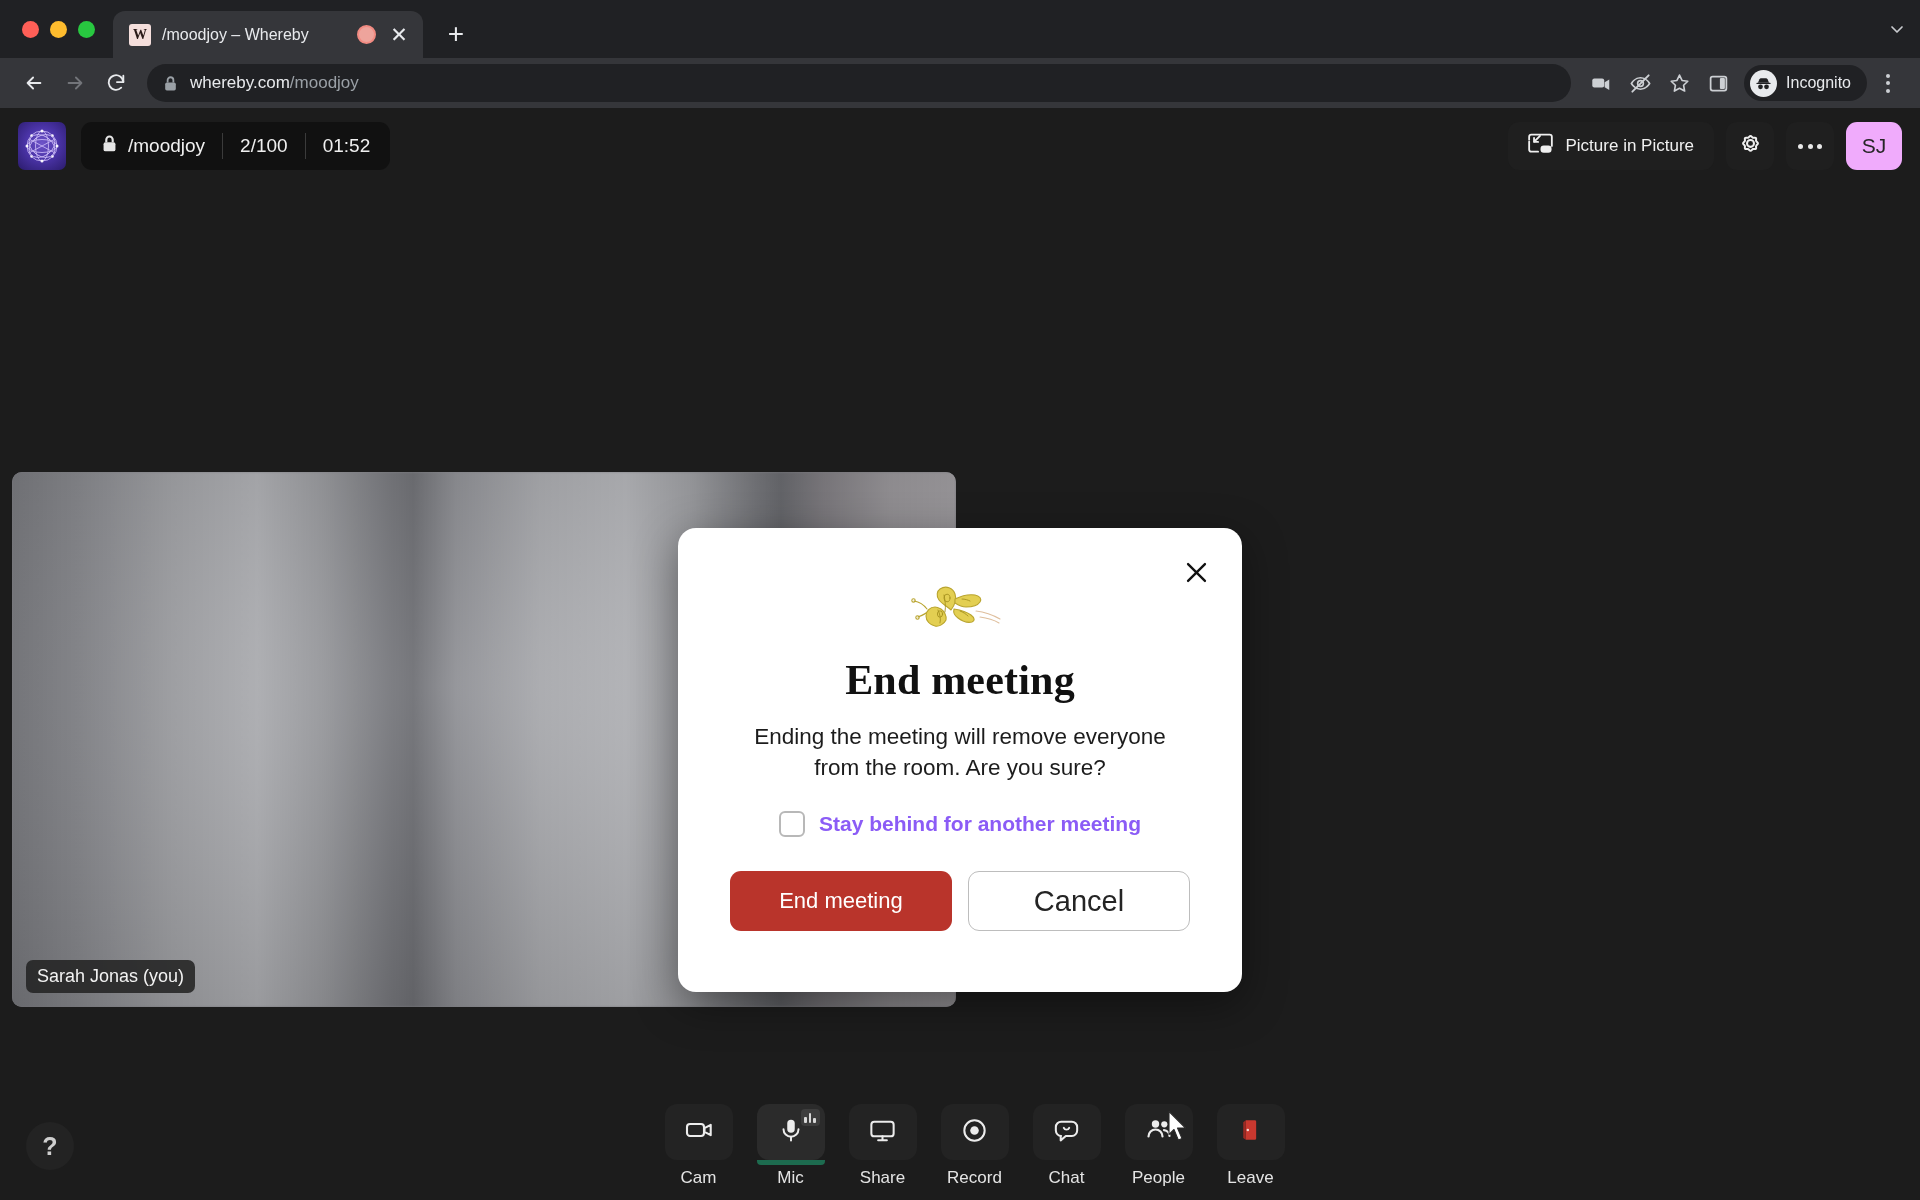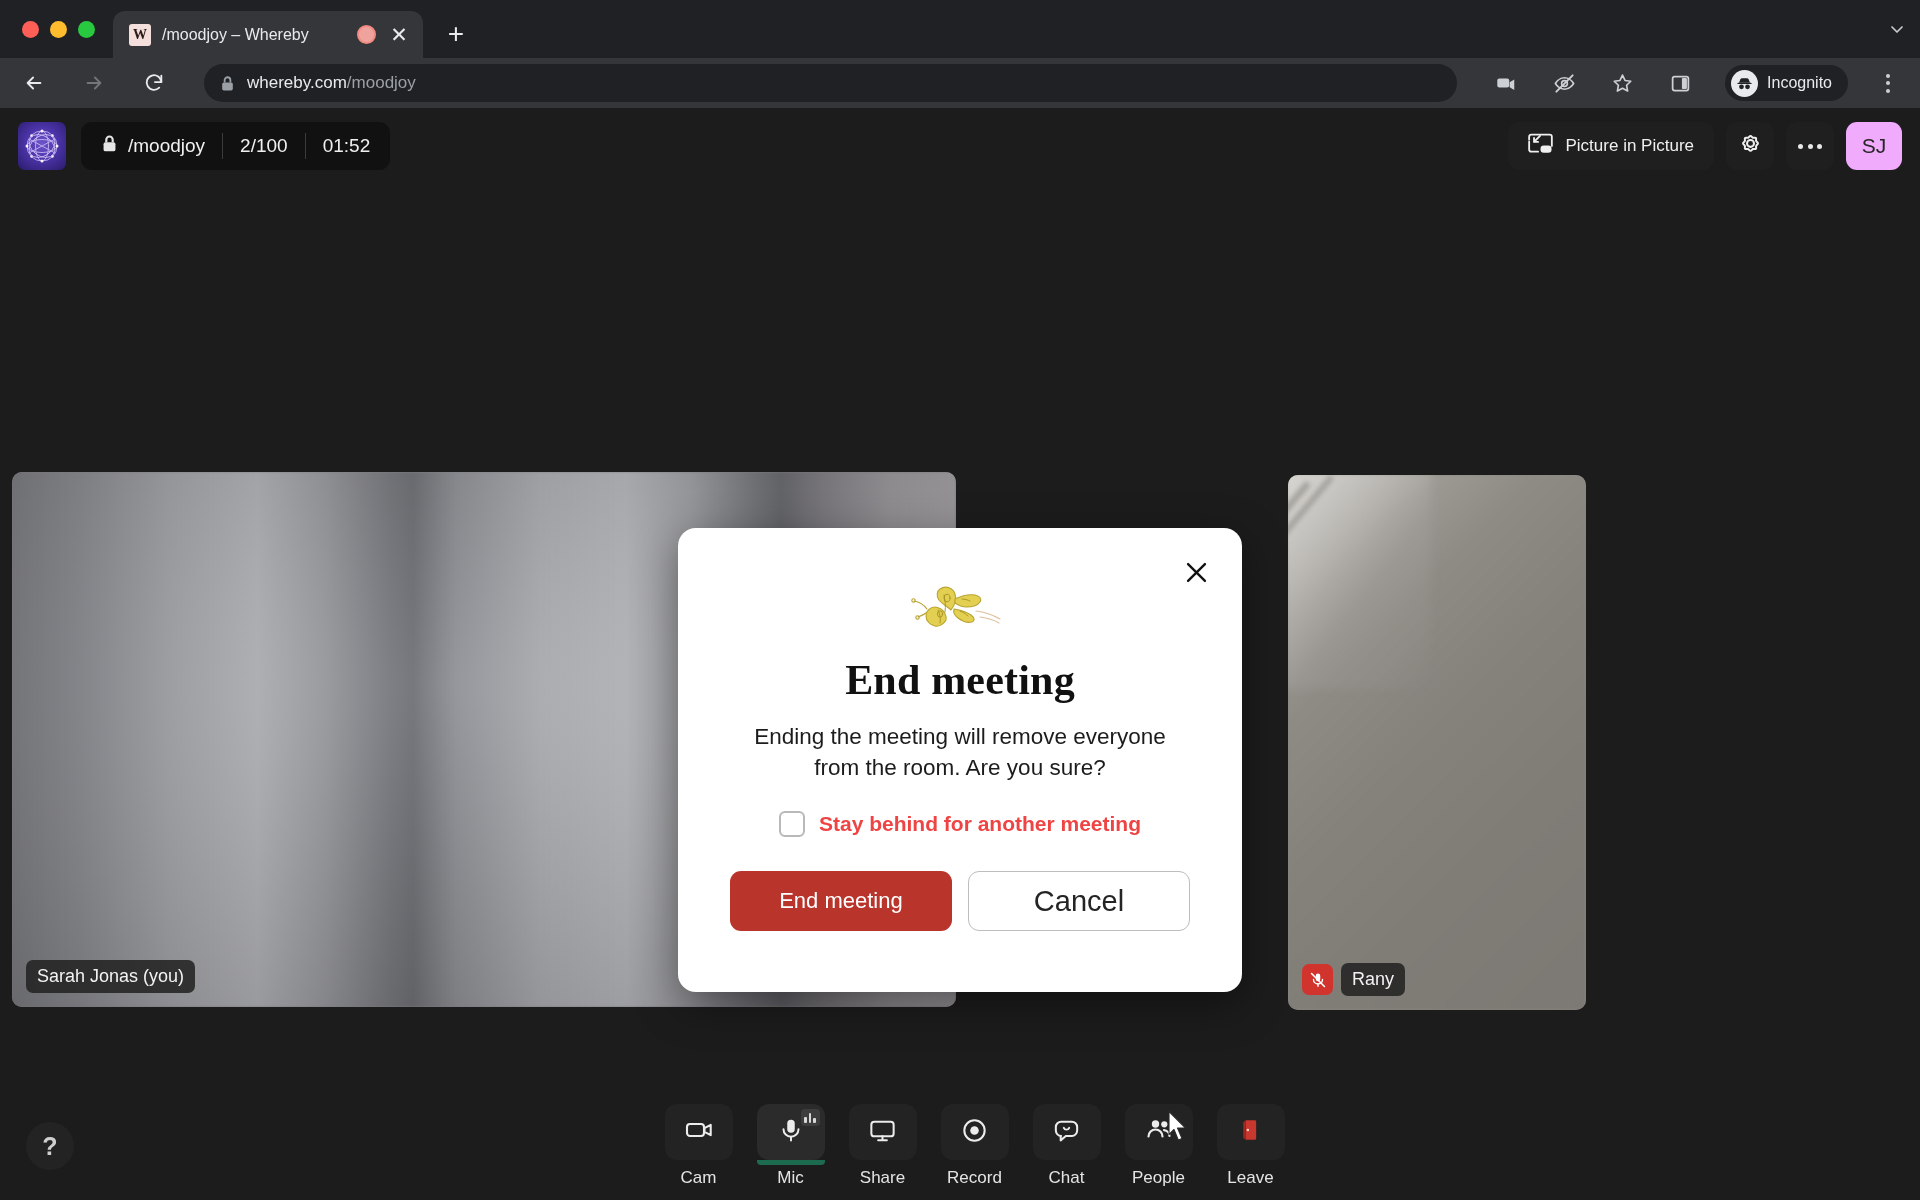--- a/index.html
+++ b/index.html
@@ -106,21 +106,21 @@
 
   .toolbar {
     position: absolute;
     top: 58px; left: 0;
     width: 1920px;
     height: 50px;
     background: #35363a;
     display: flex;
     align-items: center;
     padding: 17px 14px;
-    gap: 20px;
+    gap: 1px;
   }
   .nav-btn {
     width: 40px; height: 40px;
     display: flex; align-items: center; justify-content: center;
     border-radius: 50%;
     color: #e8eaed;
   }
   .nav-btn.disabled { color: #73757a; }
   .nav-btn svg { display: block; }
 
@@ -473,21 +473,21 @@
   .checkbox {
     width: 26px; height: 26px;
     border: 2px solid #b8b8b8;
     border-radius: 6px;
     background: #fff;
     flex: none;
   }
   .checkbox-label {
     font-size: 21px;
     font-weight: bold;
-    color: #ef4444;
+    color: #8b5cf6;
   }
   .modal-actions {
     margin-top: 34px;
     display: flex;
     gap: 16px;
     width: 100%;
     justify-content: center;
   }
   .btn-danger {
     width: 245px; height: 60px;
@@ -625,37 +625,20 @@
   <div class="stage">
 
     <div class="tile tile-self">
       <div class="wall"></div>
       <div class="vig"></div>
       <div class="name-badge">
         <span class="name-chip">Sarah Jonas (you)</span>
       </div>
     </div>
 
-    <div class="tile tile-remote">
-      <div class="wall"></div>
-      <div class="wall2"></div>
-      <div class="streak" style="left:18px; top:6px; width:6px; height:150px;"></div>
-      <div class="streak" style="left:42px; top:0px; width:5px; height:130px;"></div>
-      <div class="name-badge">
-        <span class="mute-chip">
-          <svg width="18" height="18" viewBox="0 0 24 24">
-            <rect x="9" y="3.2" width="6" height="10.6" rx="3" fill="#fff"></rect>
-            <path d="M6 11.2a6 6 0 0012 0" stroke="#fff" stroke-width="1.9" fill="none" stroke-linecap="round"></path>
-            <path d="M12 17.2v3.2" stroke="#fff" stroke-width="1.9" stroke-linecap="round"></path>
-            <path d="M3.4 3.4l17.2 17.2" stroke="#fff" stroke-width="2.1" stroke-linecap="round"></path>
-          </svg>
-        </span>
-        <span class="name-chip">Rany</span>
-      </div>
-    </div>
   </div>
 
   <div class="app-header">
     <div class="room-logo">
       <svg viewBox="0 0 48 48" width="48" height="48">
         <g stroke="#cdbcf7" stroke-width="0.9" fill="none" opacity="0.95">
           <circle cx="24" cy="24" r="15"></circle>
           <ellipse cx="24" cy="24" rx="15" ry="6.5"></ellipse>
           <ellipse cx="24" cy="24" rx="6.5" ry="15"></ellipse>
           <ellipse cx="24" cy="24" rx="14" ry="10" transform="rotate(35 24 24)"></ellipse>

